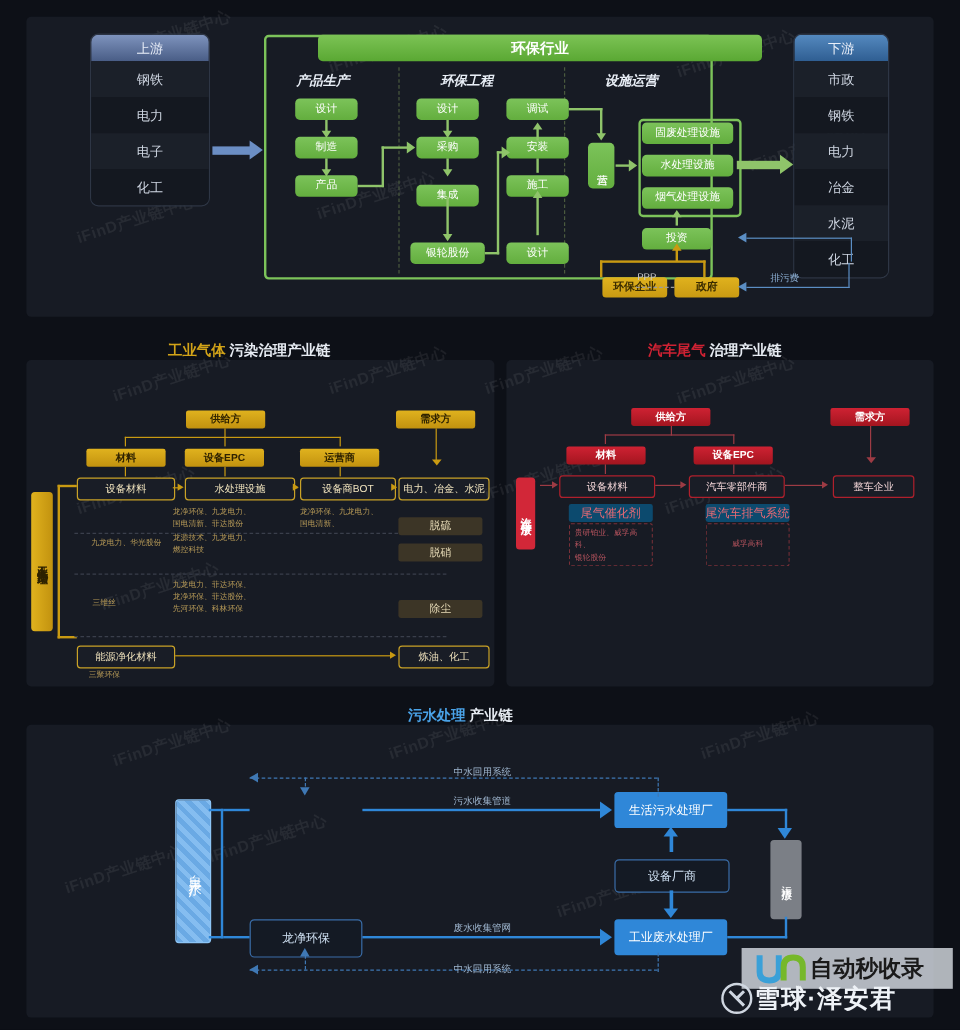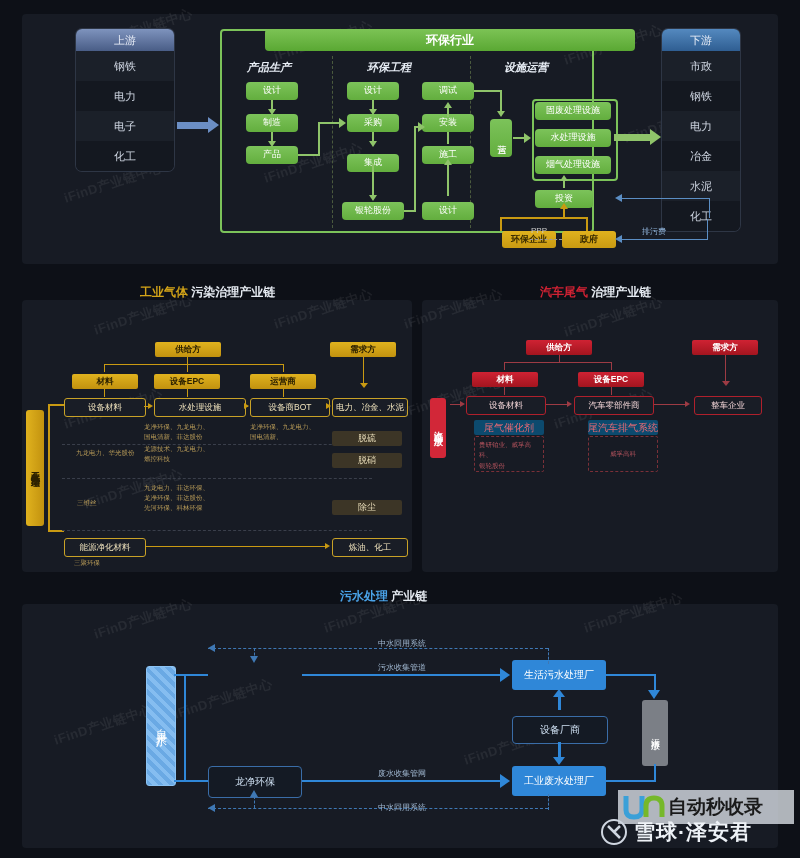--- a/index.html
+++ b/index.html
@@ -393,26 +393,26 @@
   <div class="wlab" style="left:356px;top:34px;">中水回用系统</div>
 
   <div class="dw" style="left:186px;top:204px;width:340px;"></div>
   <div class="dwv" style="left:526px;top:190px;height:16px;"></div>
   <div class="dwv" style="left:232px;top:192px;height:12px;"></div>
   <div class="tri" style="left:228px;top:186px;border-left:4px solid transparent;border-right:4px solid transparent;border-bottom:7px solid #3f78b4;"></div>
   <div class="tri" style="left:186px;top:200px;border-top:4px solid transparent;border-bottom:4px solid transparent;border-right:7px solid #3f78b4;"></div>
   <div class="wlab" style="left:356px;top:198px;">中水回用系统</div>
 </div>
 
-<div class="logo" style="left:618px;top:790px;width:176px;height:34px;background:rgba(230,235,242,.75);display:flex;align-items:center;padding-left:4px;box-sizing:border-box;">
+<div class="logo" style="left:618px;top:790px;width:176px;height:34px;background:rgba(230,235,242,.75);display:flex;align-items:center;padding-left:11px;box-sizing:border-box;">
   <svg width="46" height="26" viewBox="0 0 46 26">
     <path d="M4 2 L4 16 Q4 23 12 23 Q20 23 20 16 L20 2" fill="none" stroke="#3aa0d8" stroke-width="5"></path>
     <path d="M24 23 L24 12 Q24 4 32 4 Q40 4 40 12 L40 23" fill="none" stroke="#76b82a" stroke-width="5"></path>
   </svg>
   <span style="font-size:19px;font-weight:bold;color:#1a1a1a;">自动秒收录</span>
 </div>
-<div class="logo" style="left:600px;top:818px;display:flex;align-items:flex-end;gap:6px;">
+<div class="logo" style="left:600px;top:818px;display:flex;align-items:flex-end;gap:1px;">
   <svg width="28" height="28" viewBox="0 0 28 28">
     <circle cx="14" cy="14" r="12" fill="none" stroke="#cfd6e0" stroke-width="2"></circle>
     <path d="M8 8 L20 20 M20 8 L14 14" stroke="#cfd6e0" stroke-width="2.5" fill="none"></path>
   </svg>
   <span style="font-size:21px;font-weight:bold;color:#eef2f7;letter-spacing:1px;">雪球·泽安君</span>
 </div>
 
 </body></html>

